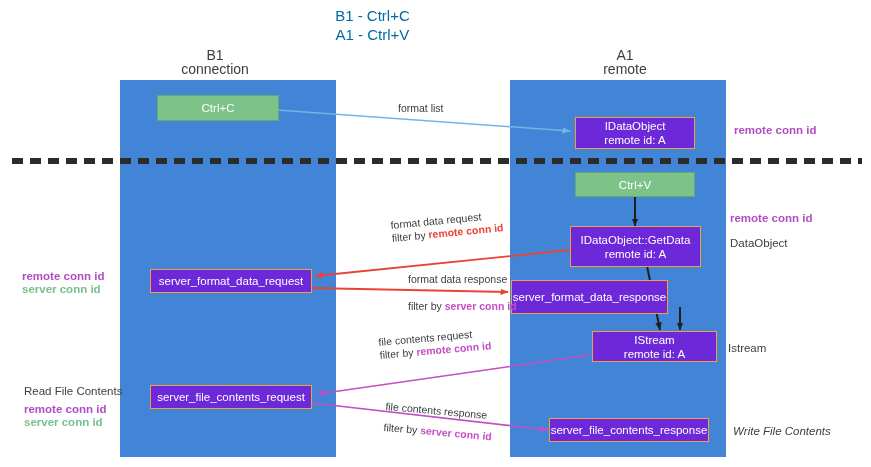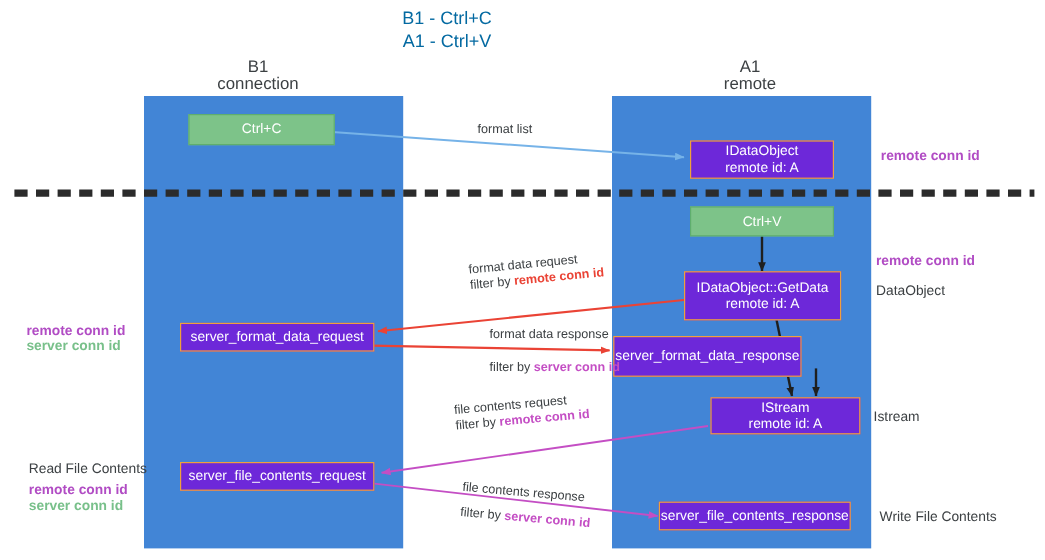--- a/index.html
+++ b/index.html
@@ -179,21 +179,21 @@
   </div>
 
   <div class="abs note purple" style="left:734px;top:123px;">remote conn id</div>
 
   <div class="abs note purple" style="left:730px;top:211px;">remote conn id</div>
 
   <div class="abs note" style="left:730px;top:236px;">DataObject</div>
 
   <div class="abs note" style="left:728px;top:341px;">Istream</div>
 
-  <div class="abs note" style="left:733px;top:424px;">Write File Contents</div>
+  <div class="abs note" style="left:733px;top:424px;font-style:italic;">Write File Contents</div>
 
   <div class="abs note purple" style="left:22px;top:269px;">remote conn id</div>
   <div class="abs note green-t" style="left:22px;top:282px;">server conn id</div>
 
   <div class="abs note" style="left:24px;top:384px;">Read File Contents</div>
   <div class="abs note purple" style="left:24px;top:402px;">remote conn id</div>
   <div class="abs note green-t" style="left:24px;top:415px;">server conn id</div>
 
 </div>
 

